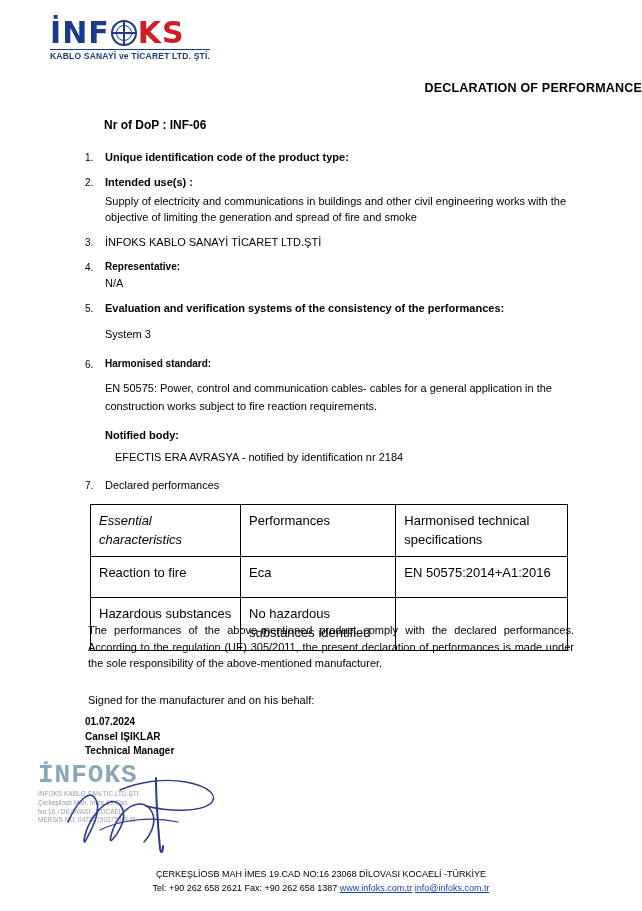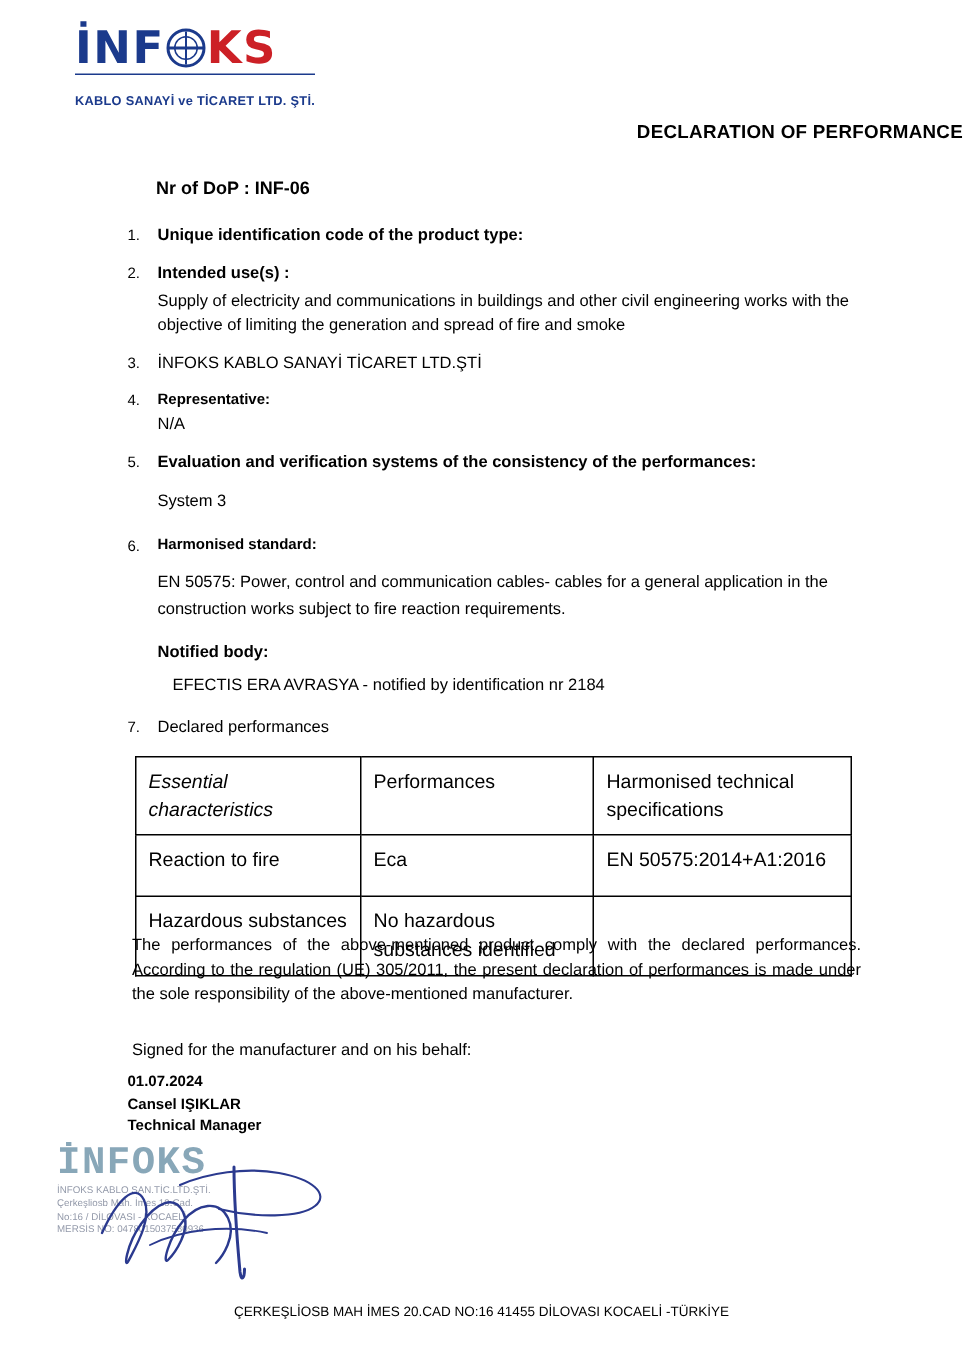--- a/index.html
+++ b/index.html
@@ -68,21 +68,21 @@
   }
   .logo-red-k {
     color: #cc2026;
   }
   .logo-sub {
     font-family: "Liberation Sans", sans-serif;
     font-size: 8.5px;
     font-weight: bold;
     color: #1b3a8c;
     border-top: 1.5px solid #1b3a8c;
-    padding-top: 12px;
+    padding-top: 1px;
     margin-top: 1px;
     letter-spacing: 0.2px;
     white-space: nowrap;
   }
 
   
   .doc-title {
     position: absolute;
     top: 81px;
     left: 0;
@@ -348,16 +348,21 @@
   </div>
 
   <svg class="signature-svg" viewBox="0 0 180 95">
     <path d="M8,62 C18,40 30,28 36,40 C42,52 30,72 26,80 C22,88 24,70 34,56 C44,42 56,36 62,48 C68,60 56,76 52,80 C48,84 52,66 62,54 C72,42 86,40 92,52 C98,64 88,78 84,82" fill="none" stroke="#2b3a8f" stroke-width="1.6" stroke-linecap="round"></path>
     <path d="M96,18 C96,40 98,66 100,88 C101,95 103,92 103,86" fill="none" stroke="#2b3a8f" stroke-width="2" stroke-linecap="round"></path>
     <path d="M60,30 C78,22 104,18 126,22 C148,26 160,36 150,44 C140,52 110,52 86,46" fill="none" stroke="#2b3a8f" stroke-width="1.4" stroke-linecap="round"></path>
     <path d="M40,70 C60,60 90,56 118,62" fill="none" stroke="#2b3a8f" stroke-width="1.2" stroke-linecap="round"></path>
   </svg>
 
   <div class="footer">
-    <div>ÇERKEŞLİOSB MAH İMES 20.CAD NO:16    41455 DİLOVASI  KOCAELİ  -TÜRKİYE</div>
+    <div>ÇERKEŞLİOSB MAH İMES 19.CAD NO:16    23068 DİLOVASI  KOCAELİ  -TÜRKİYE</div>
+    <div class="tel-line">
+      <span>Tel: +90 262 658 2621 Fax: +90 262 658 1387</span>
+      <a href="#">www.infoks.com.tr</a>
+      <a href="#">info@infoks.com.tr</a>
+    </div>
   </div>
 
 </div>
 
 </body></html>

